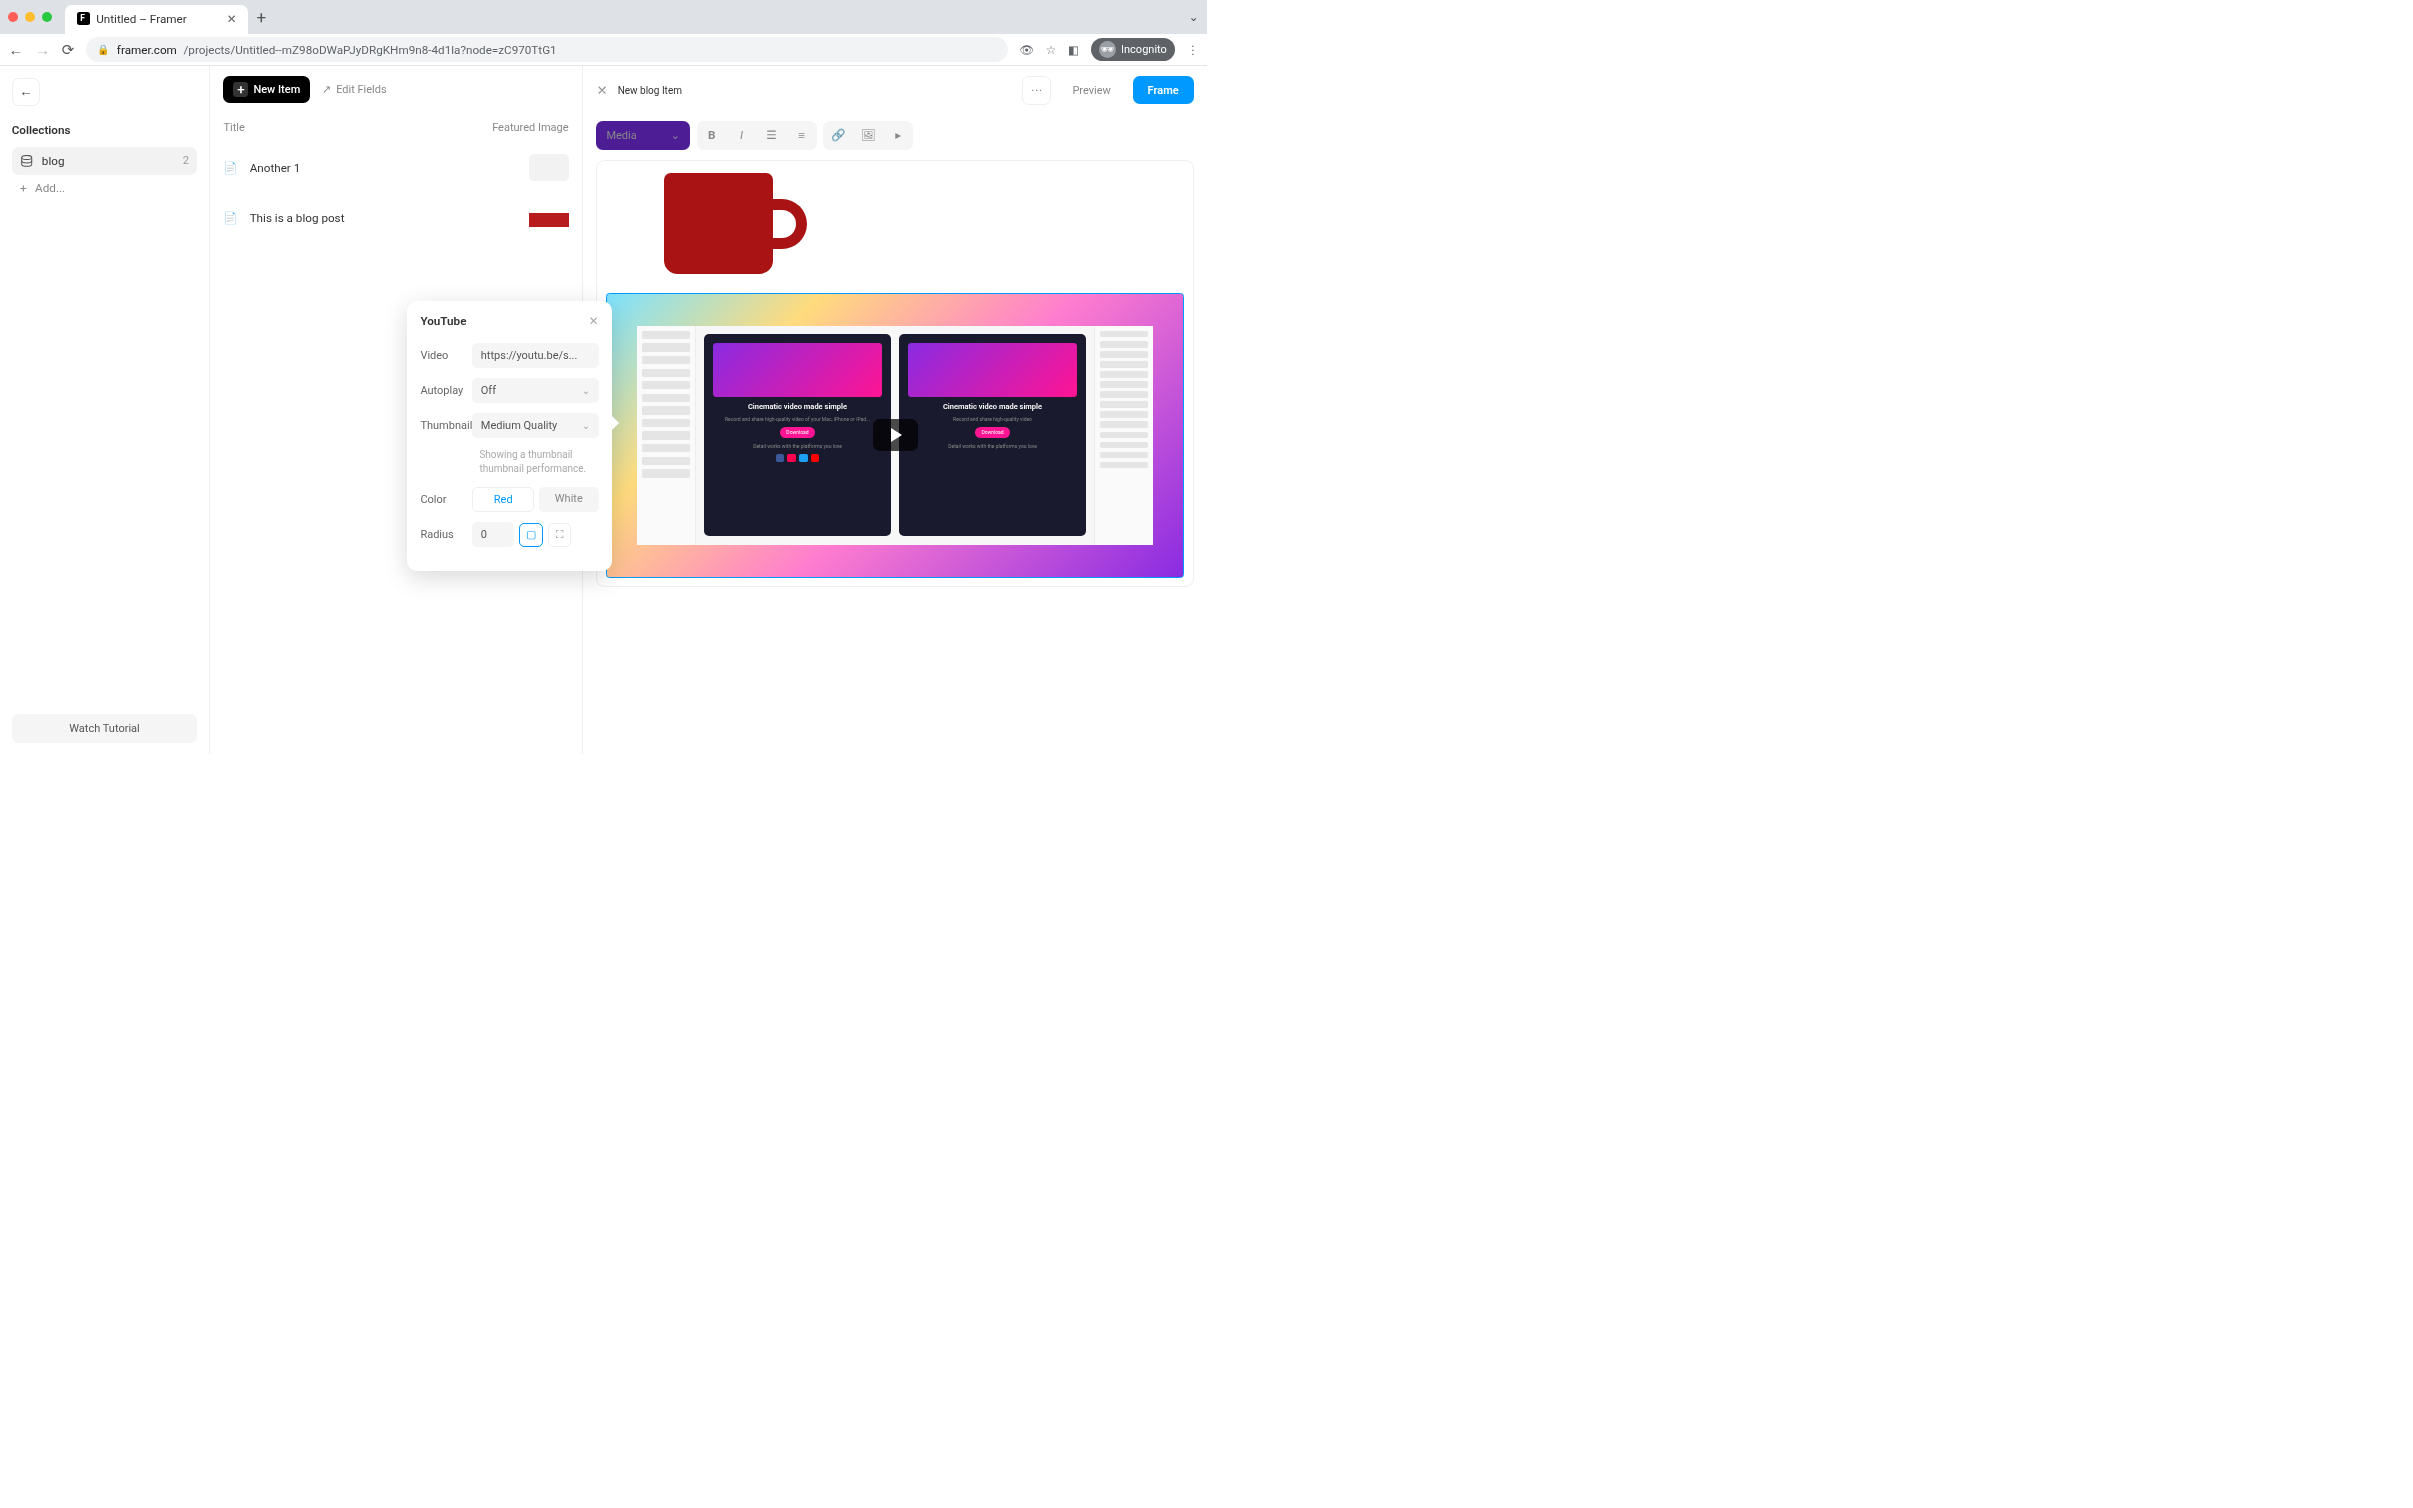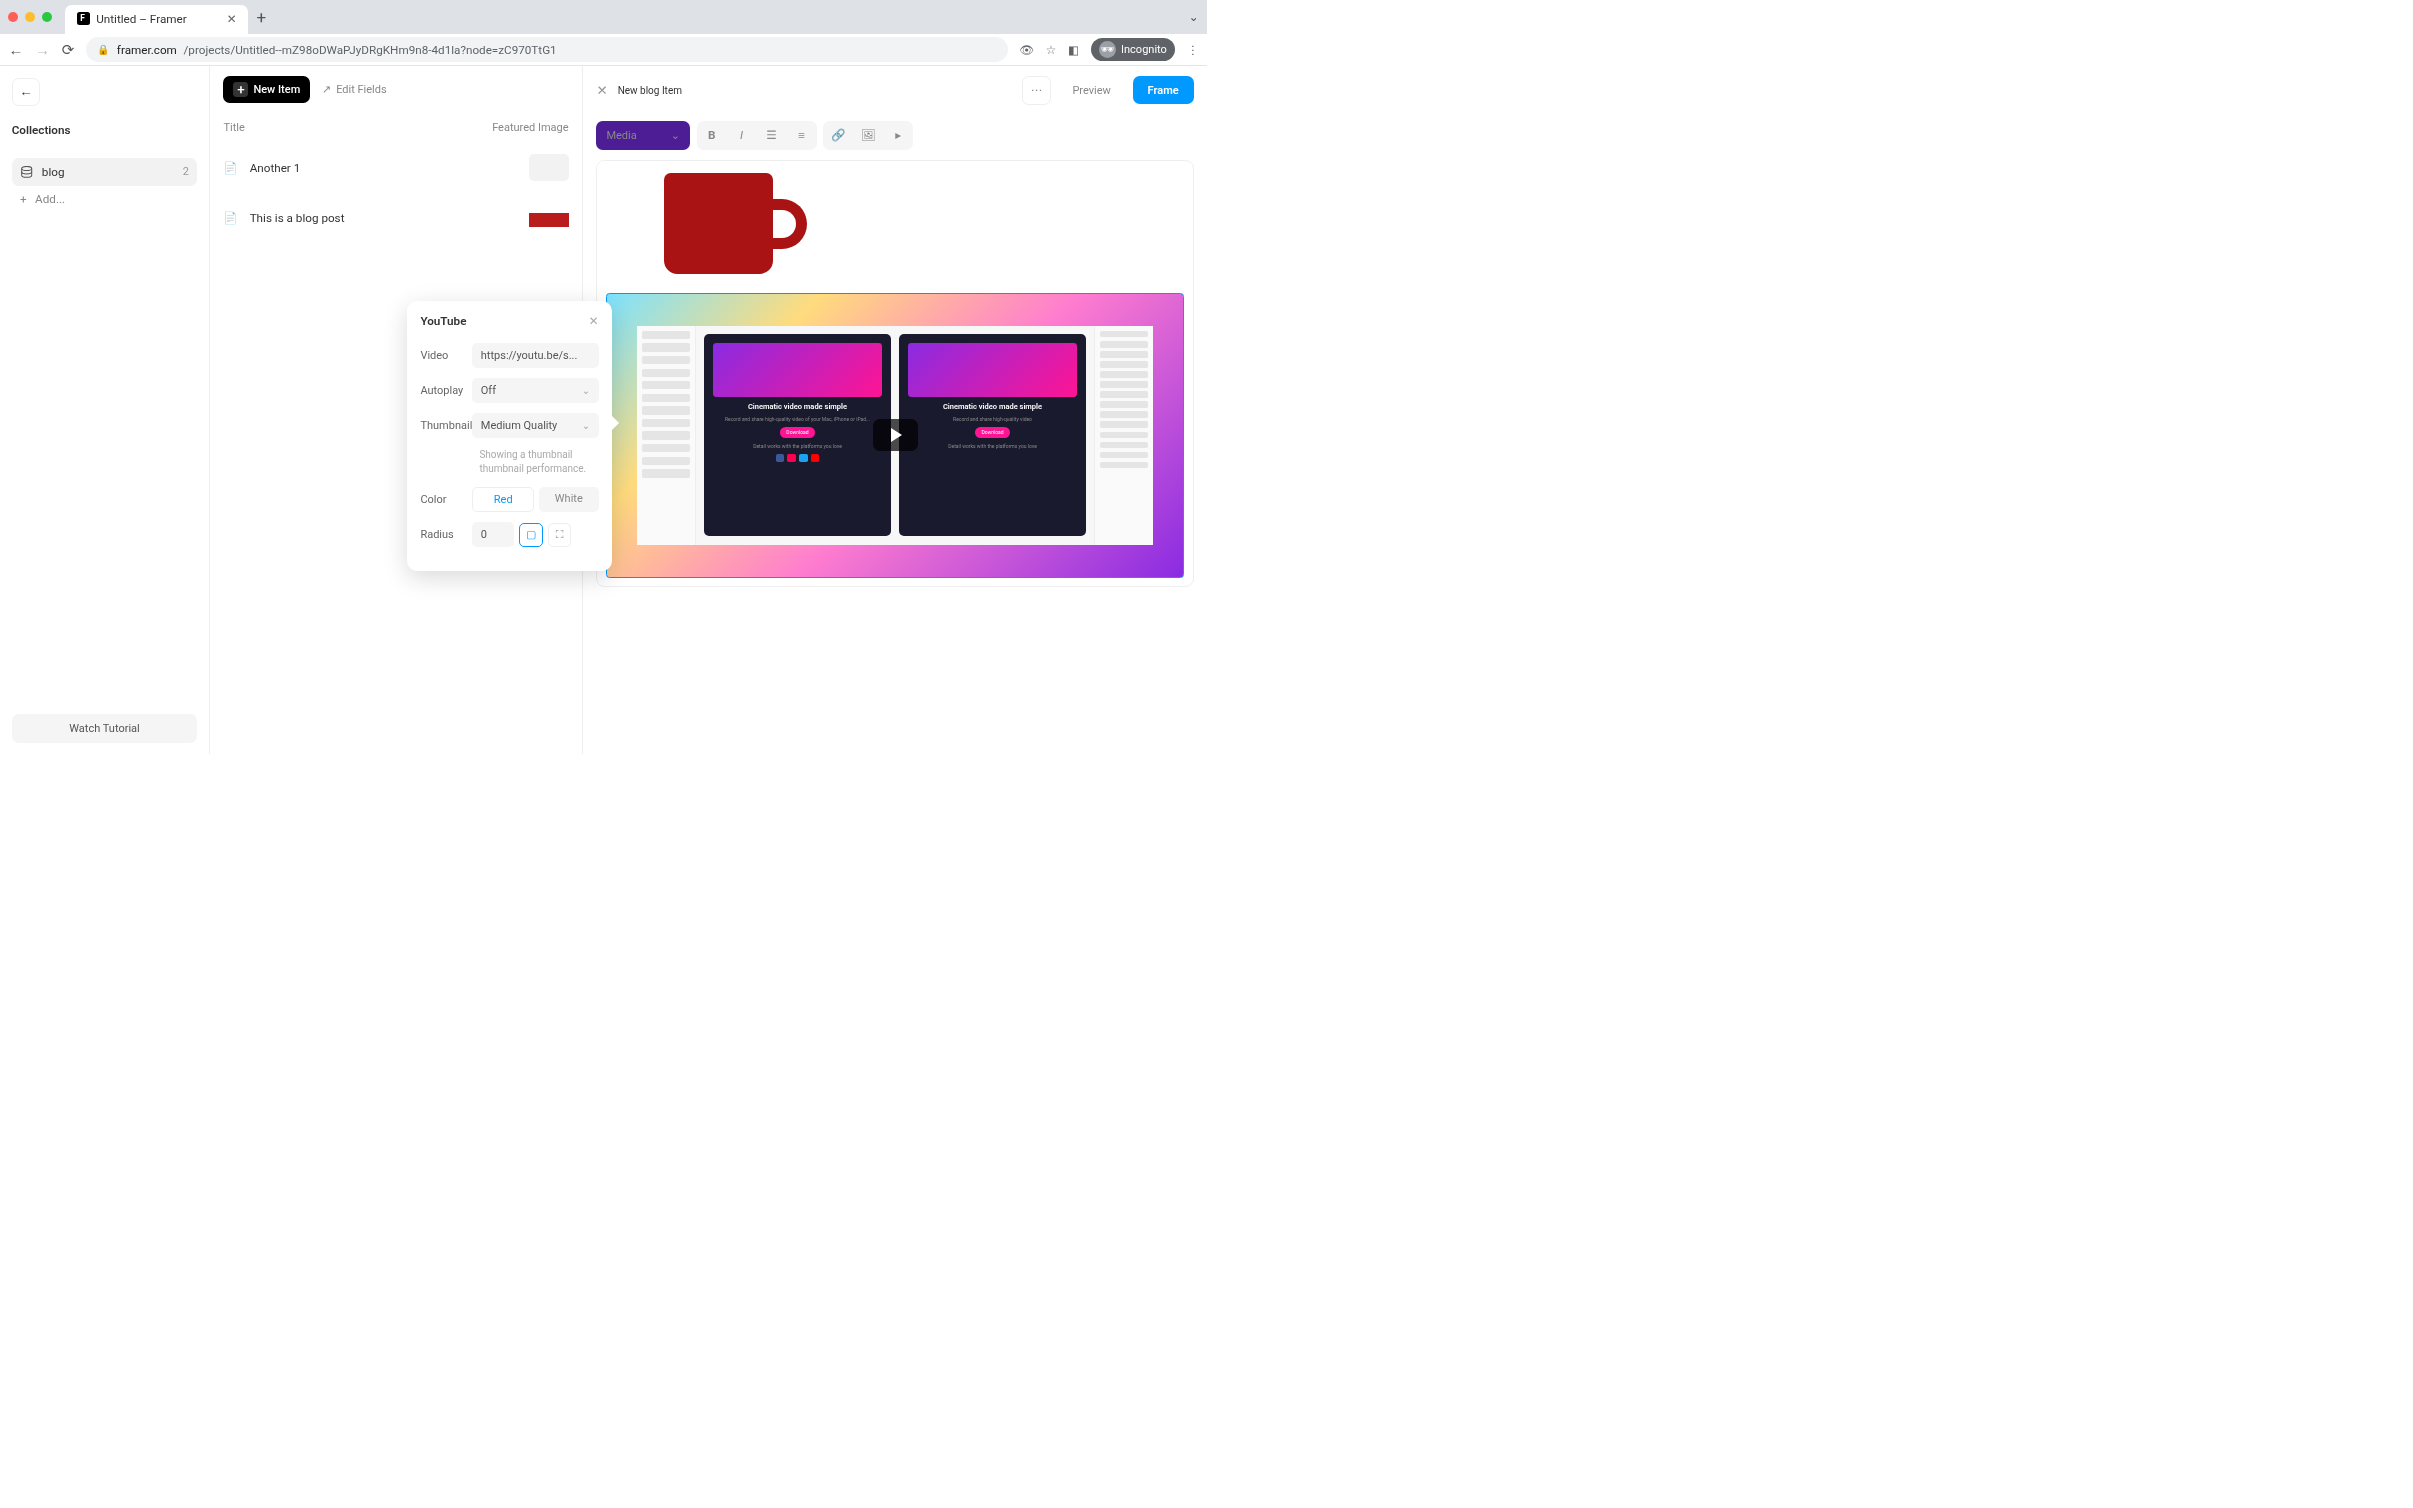--- a/index.html
+++ b/index.html
@@ -26,21 +26,21 @@
 .url-field .lock { font-size: 10px; color: #5f6368; }
 .url-field .domain { color: #202124; }
 .right-icons { display: flex; align-items: center; gap: 11.7px; color: #5f6368; }
 .incognito-badge { display: flex; align-items: center; gap: 5px; background: #5f6368; color: #fff; padding: 3.4px 8.4px; border-radius: 13.4px; font-size: 11px; }
 .incognito-badge .icon { width: 17px; height: 17px; background: #9aa0a6; border-radius: 50%; display: flex; align-items: center; justify-content: center; }
 
 
 .app { display: flex; height: calc(754px - 65px); }
 .left-col { width: 210px; border-right: 0.8px solid #eee; padding: 11.7px; display: flex; flex-direction: column; }
 .back-btn { width: 28.5px; height: 28.5px; border: 0.8px solid #eee; border-radius: 6.7px; display: flex; align-items: center; justify-content: center; font-size: 13.4px; margin-bottom: 17px; }
-.collections-title { font-weight: 600; margin-bottom: 21px; }
+.collections-title { font-weight: 600; margin-bottom: 10px; }
 .collection-item { display: flex; align-items: center; gap: 8.4px; padding: 6.7px 8.4px; border-radius: 6.7px; }
 .collection-item.active { background: #f2f2f2; }
 .collection-item .db-icon { width: 13.4px; height: 11.7px; }
 .collection-item .count { margin-left: auto; color: #999; font-size: 11px; }
 .add-item { display: flex; align-items: center; gap: 8.4px; padding: 6.7px 8.4px; color: #888; }
 .watch-tutorial { margin-top: auto; background: #f5f5f5; border-radius: 6.7px; padding: 8.4px; text-align: center; color: #555; font-size: 11px; }
 
 .mid-col { width: 373px; border-right: 0.8px solid #eee; position: relative; }
 .mid-header { display: flex; align-items: center; gap: 11.7px; padding: 10px 13.4px; }
 .new-item-btn { background: #000; color: #fff; border-radius: 6.7px; padding: 5.9px 10px; display: flex; align-items: center; gap: 5px; font-weight: 500; font-size: 11px; }

